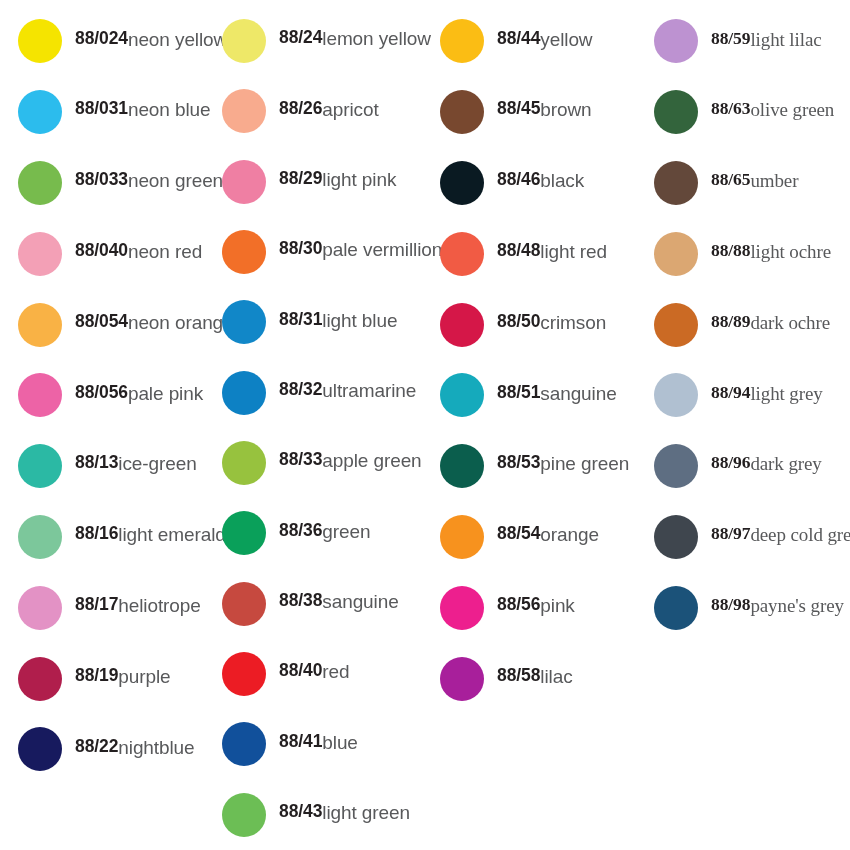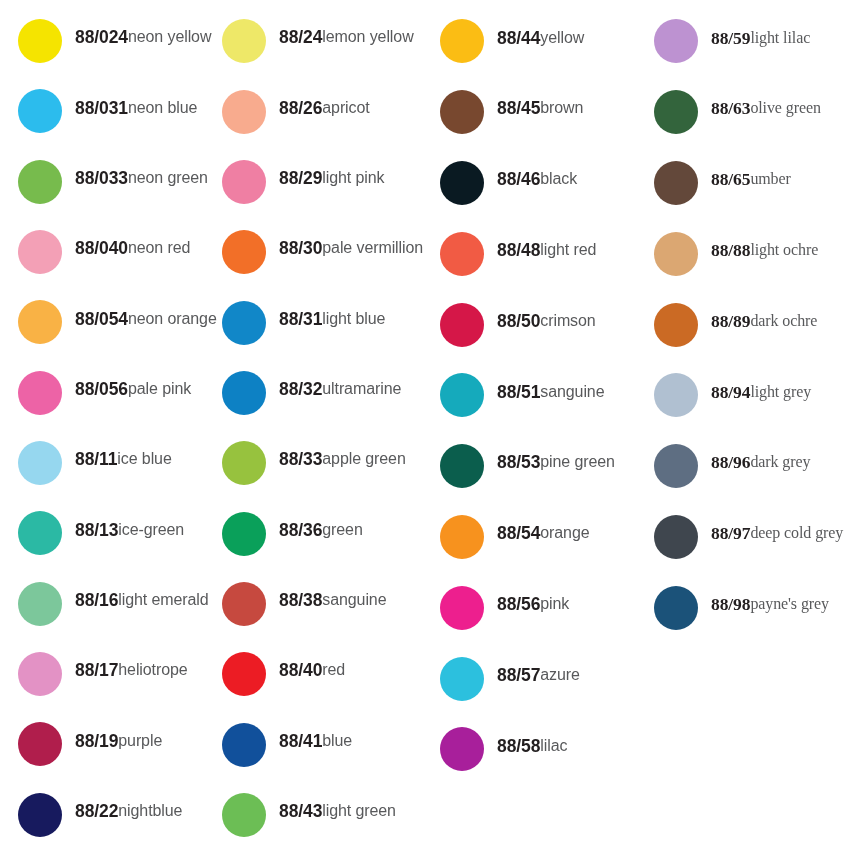--- a/index.html
+++ b/index.html
@@ -20,21 +20,21 @@
     flex-direction: row;
     box-sizing: border-box;
     padding: 6px 0 0 0;
   }
   .chart-column {
     display: flex;
     flex-direction: column;
     box-sizing: border-box;
   }
   .col-0 { width: 210px; padding-left: 18px; }
-  .col-1 { width: 210px; padding-left: 12px; justify-content: flex-end; }
+  .col-1 { width: 210px; padding-left: 12px; }
   .col-2 { width: 212px; padding-left: 20px; }
   .col-3 { width: 218px; padding-left: 22px; font-family: Liberation Serif, serif; }
 
   .swatch-row {
     height: 70.8px;
     display: flex;
     flex-direction: row;
     align-items: center;
     box-sizing: border-box;
   }
@@ -53,21 +53,21 @@
   }
   .swatch-code {
     font-size: 17.5px;
     font-weight: bold;
     color: #231f20;
     letter-spacing: -0.1px;
     margin-bottom: 6px;
     white-space: nowrap;
   }
   .swatch-name {
-    font-size: 16px;
+    font-size: 19px;
     font-weight: normal;
     color: #58595b;
     letter-spacing: -0.1px;
     white-space: nowrap;
   }
   .spacer-row {
     height: 70.8px;
   }
 </style>
 </head>
@@ -111,27 +111,20 @@
         </div>
       </div>
       <div class="swatch-row">
         <div class="swatch-dot" style="background: rgb(237, 99, 166);"></div>
         <div class="swatch-text">
           <div class="swatch-code">88/056</div>
           <div class="swatch-name">pale pink</div>
         </div>
       </div>
       <div class="swatch-row">
-        <div class="swatch-dot" style="background: rgb(150, 215, 239);"></div>
-        <div class="swatch-text">
-          <div class="swatch-code">88/11</div>
-          <div class="swatch-name">ice blue</div>
-        </div>
-      </div>
-      <div class="swatch-row">
         <div class="swatch-dot" style="background: rgb(43, 185, 164);"></div>
         <div class="swatch-text">
           <div class="swatch-code">88/13</div>
           <div class="swatch-name">ice-green</div>
         </div>
       </div>
       <div class="swatch-row">
         <div class="swatch-dot" style="background: rgb(124, 199, 155);"></div>
         <div class="swatch-text">
           <div class="swatch-code">88/16</div>
@@ -301,27 +294,20 @@
         <div class="swatch-text">
           <div class="swatch-code">88/54</div>
           <div class="swatch-name">orange</div>
         </div>
       </div>
       <div class="swatch-row">
         <div class="swatch-dot" style="background: rgb(237, 31, 142);"></div>
         <div class="swatch-text">
           <div class="swatch-code">88/56</div>
           <div class="swatch-name">pink</div>
-        </div>
-      </div>
-      <div class="swatch-row">
-        <div class="swatch-dot" style="background: rgb(44, 192, 222);"></div>
-        <div class="swatch-text">
-          <div class="swatch-code">88/57</div>
-          <div class="swatch-name">azure</div>
         </div>
       </div>
       <div class="swatch-row">
         <div class="swatch-dot" style="background: rgb(168, 31, 155);"></div>
         <div class="swatch-text">
           <div class="swatch-code">88/58</div>
           <div class="swatch-name">lilac</div>
         </div>
       </div>
     </div>

